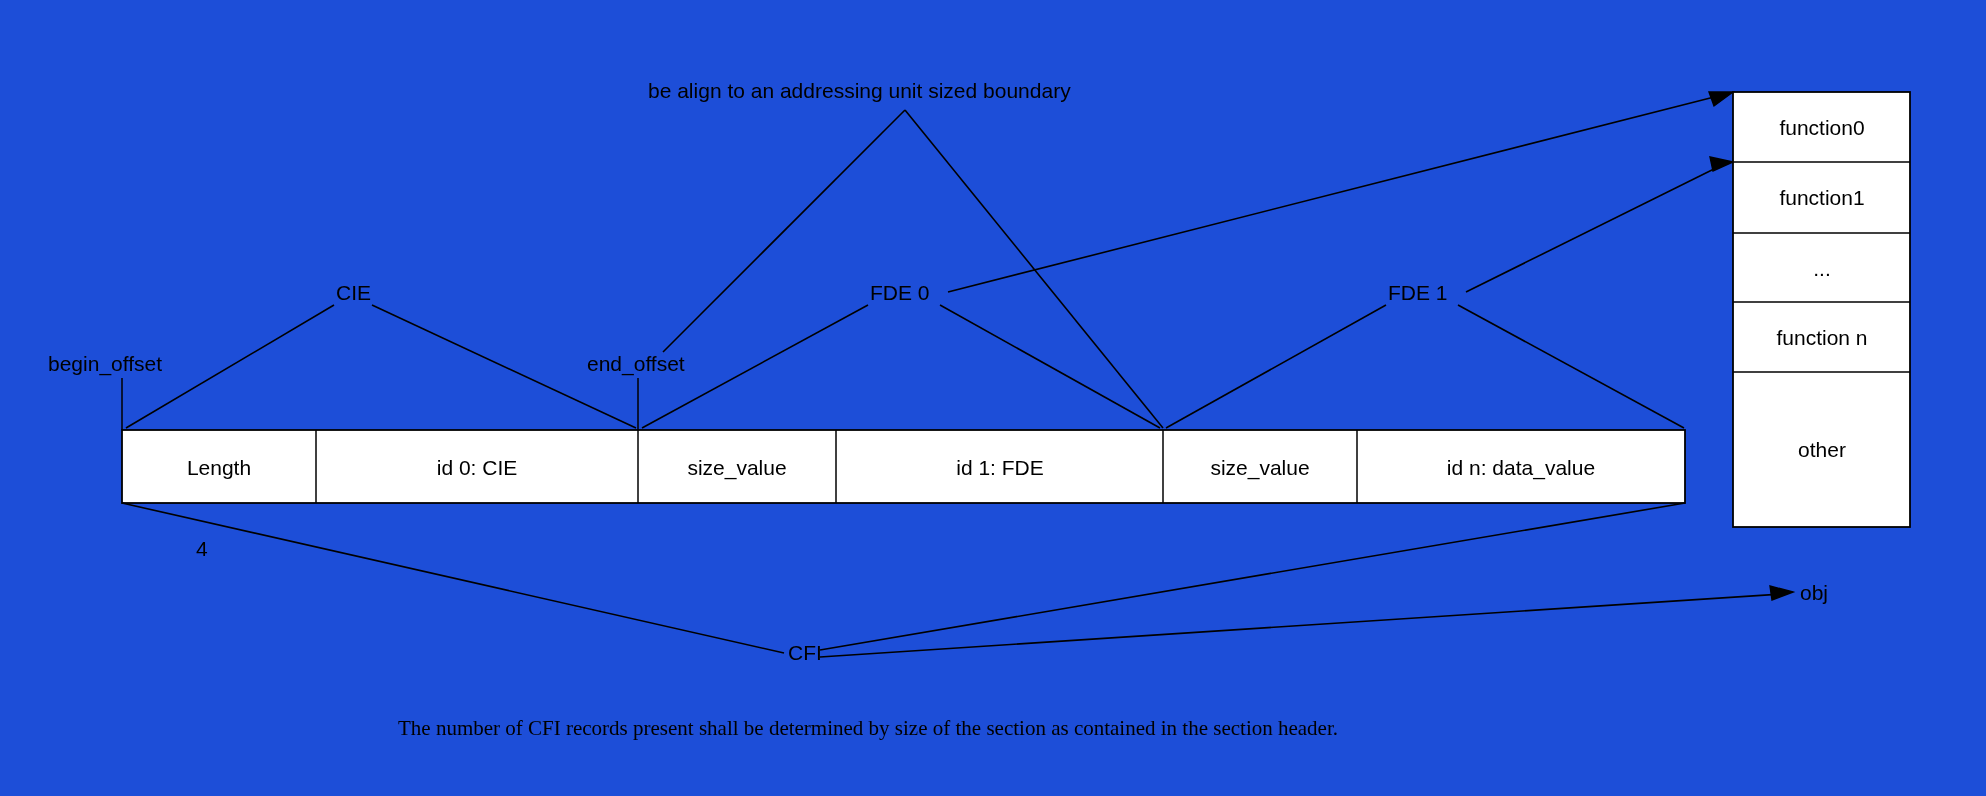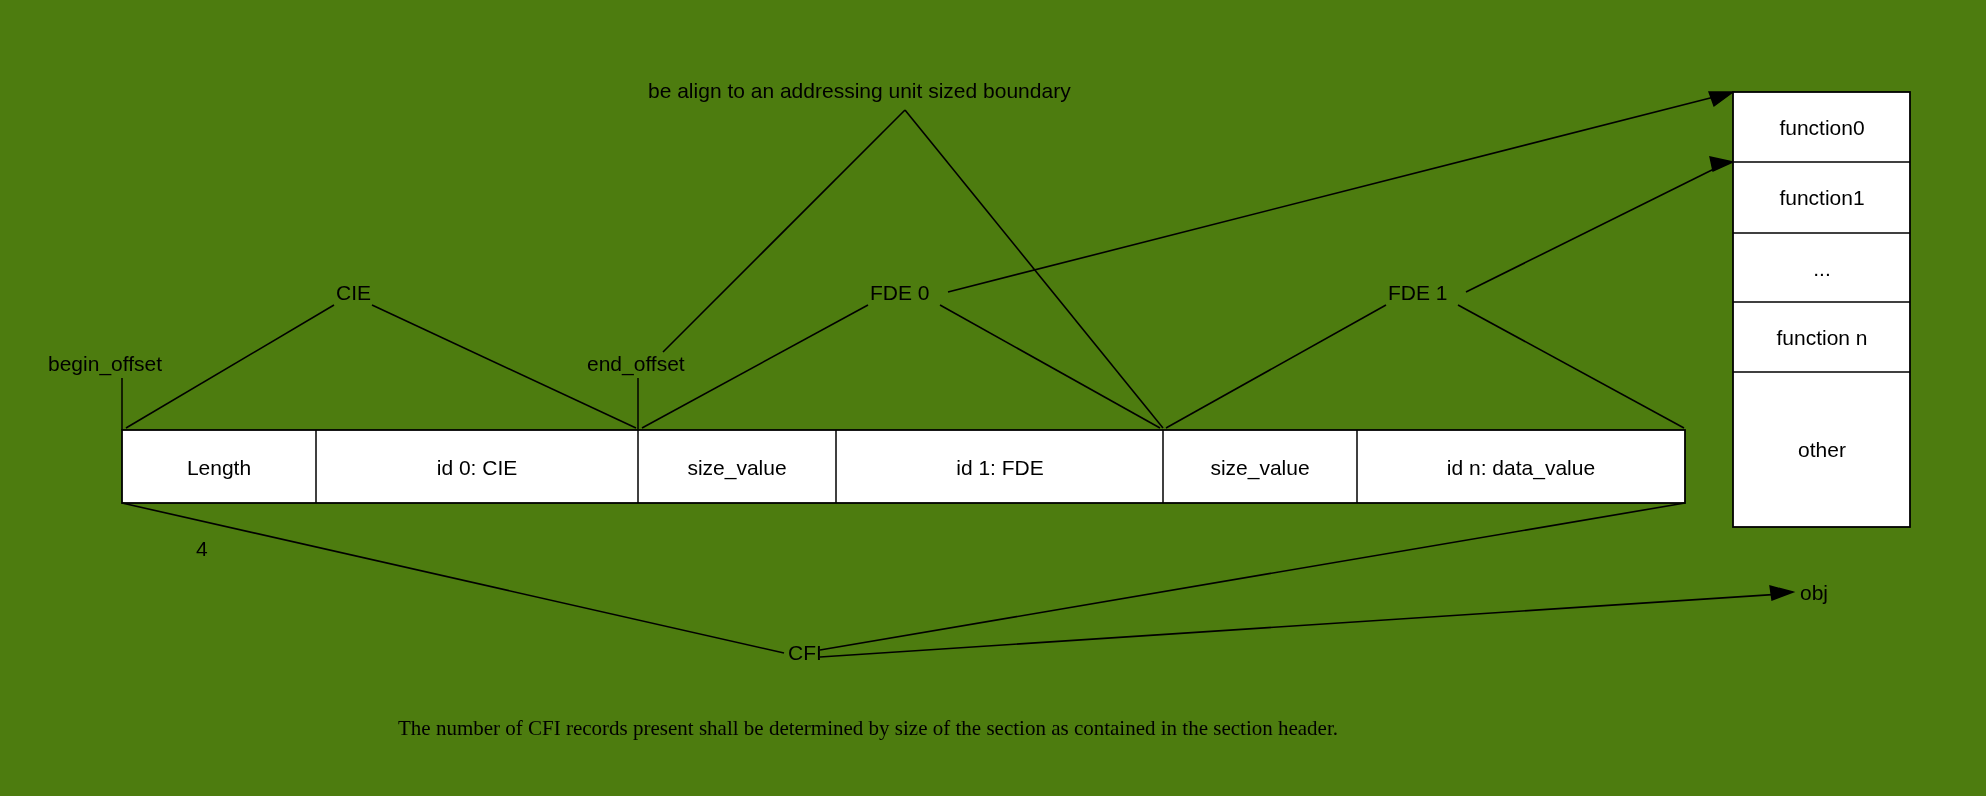--- a/index.html
+++ b/index.html
@@ -4,21 +4,21 @@
 <style>
   html, body {
     margin: 0;
     padding: 0;
     background: #ffffff;
   }
   #canvas {
     position: relative;
     width: 1986px;
     height: 796px;
-    background: #4d7c0f;
+    background: #1d4ed8;
     overflow: hidden;
     font-family: "Liberation Sans", sans-serif;
   }
   svg#diagram {
     position: absolute;
     left: 0;
     top: 0;
     width: 1986px;
     height: 796px;
   }

